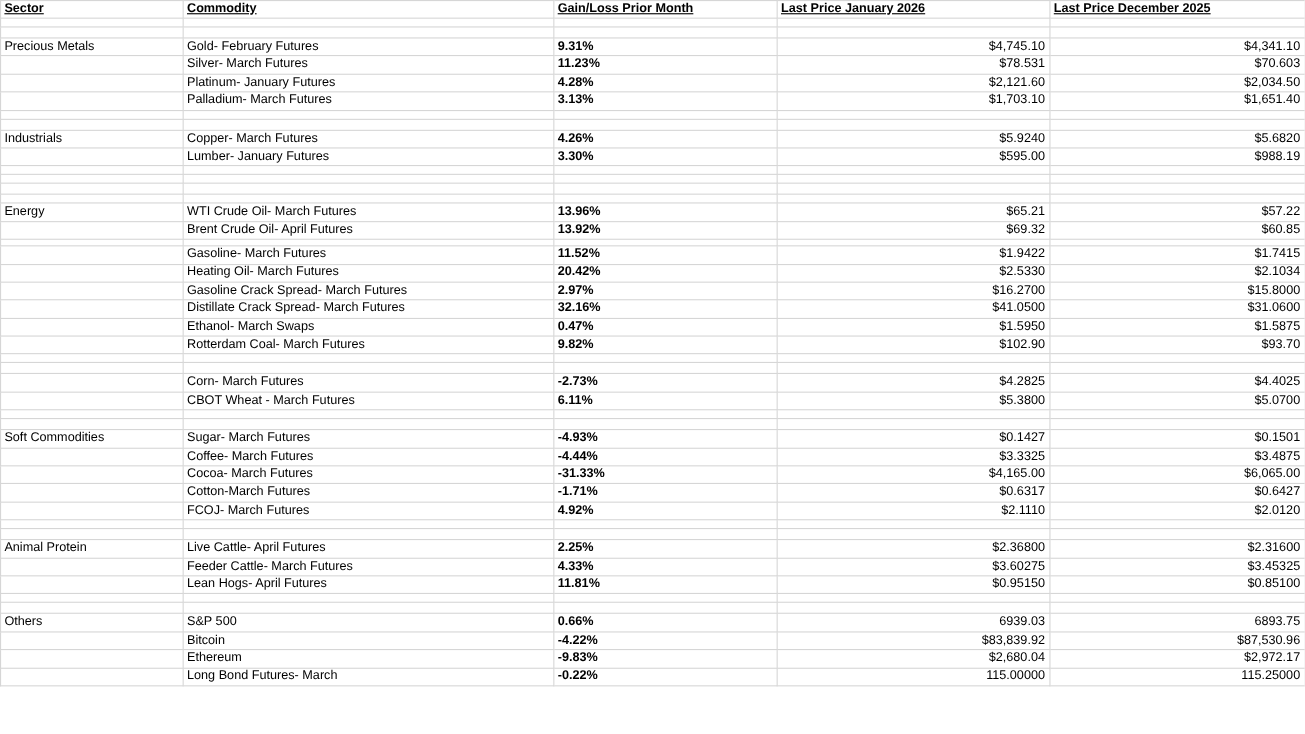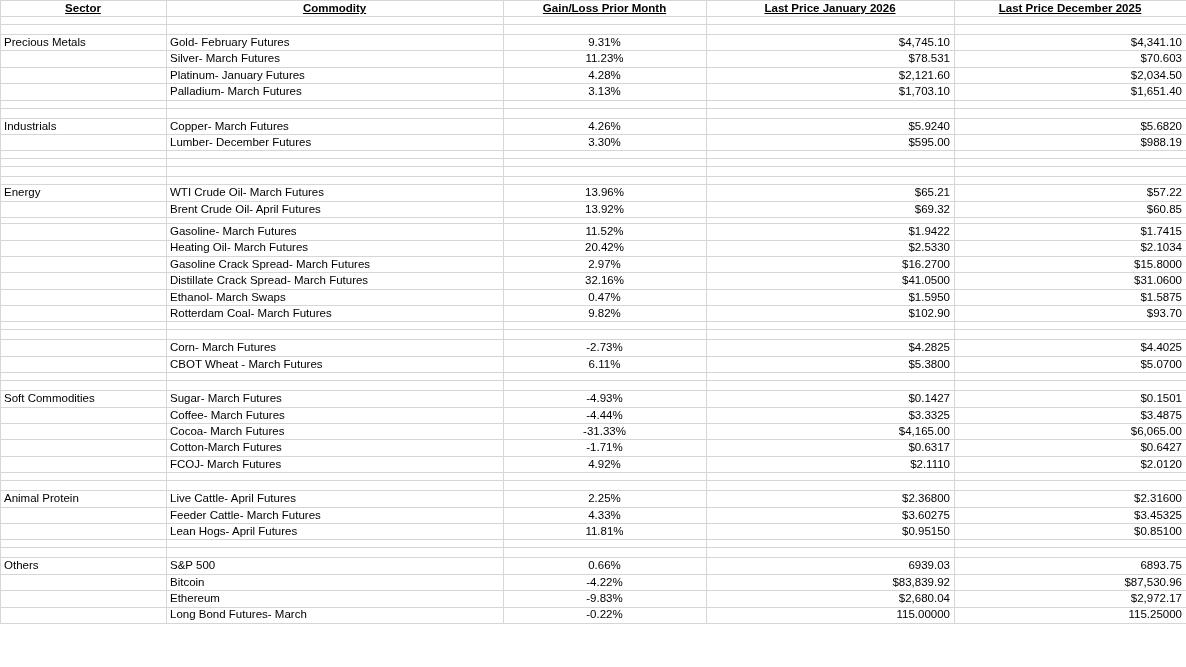--- a/index.html
+++ b/index.html
@@ -38,29 +38,29 @@
     background: #ffffff;
     line-height: 1;
   }
   tr.r-header { height: 16px; }
   tr.r-data { height: 16.4px; }
   tr.r-sp-sm { height: 8px; }
   tr.r-sp-lg { height: 10px; }
   tr.r-sp-xs { height: 6px; }
 
   th.hcell {
-    text-align: center;
+    text-align: left;
     font-weight: bold;
   }
   th.hcell span.hlabel {
     text-decoration: underline;
   }
   td.t-left { text-align: left; }
   td.t-right { text-align: right; }
-  td.t-gain { text-align: center; font-weight: normal; }
+  td.t-gain { text-align: left; font-weight: bold; }
 </style>
 </head>
 <body>
 
 <div id="sheet">
   <table class="grid">
     <colgroup>
       <col class="c-sector">
       <col class="c-commodity">
       <col class="c-gain">
@@ -135,21 +135,21 @@
         </tr>
         <tr class="r-data">
           <td class="t-left">Industrials</td>
           <td class="t-left">Copper- March Futures</td>
           <td class="t-gain">4.26%</td>
           <td class="t-right">$5.9240</td>
           <td class="t-right">$5.6820</td>
         </tr>
         <tr class="r-data">
           <td class="t-left"></td>
-          <td class="t-left">Lumber- December Futures</td>
+          <td class="t-left">Lumber- January Futures</td>
           <td class="t-gain">3.30%</td>
           <td class="t-right">$595.00</td>
           <td class="t-right">$988.19</td>
         </tr>
         <tr class="r-sp-sm">
           <td class="t-left"></td>
           <td class="t-left"></td>
           <td class="t-gain"></td>
           <td class="t-right"></td>
           <td class="t-right"></td>

